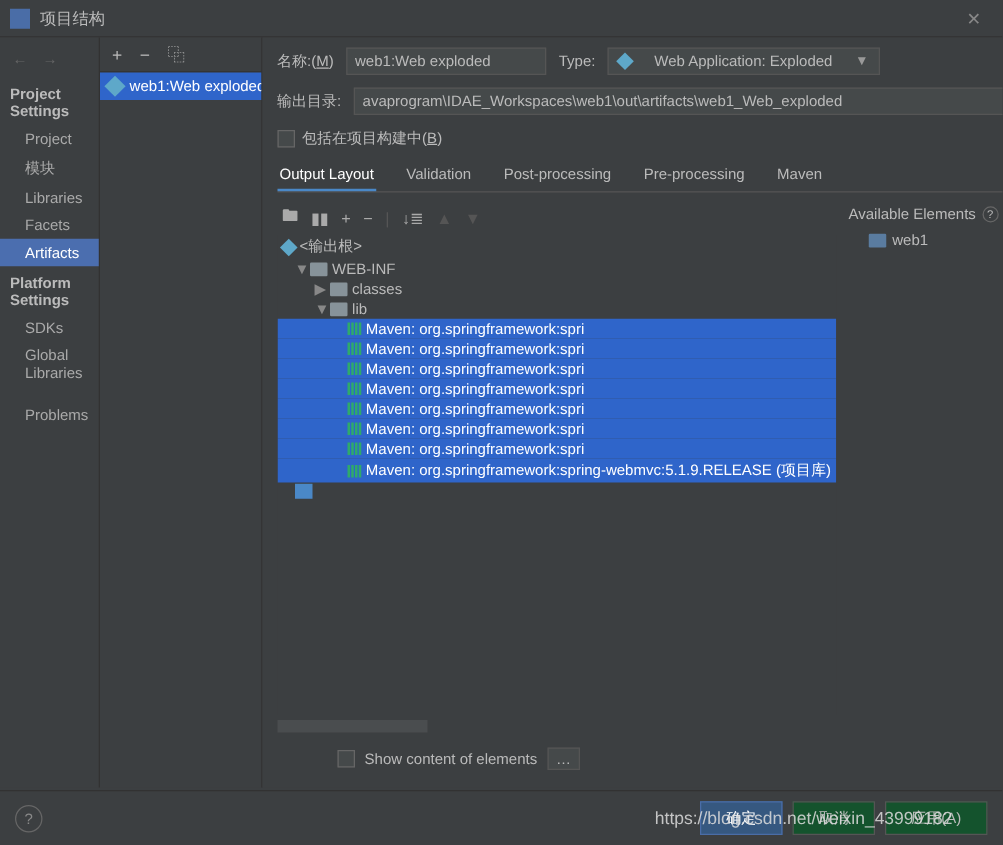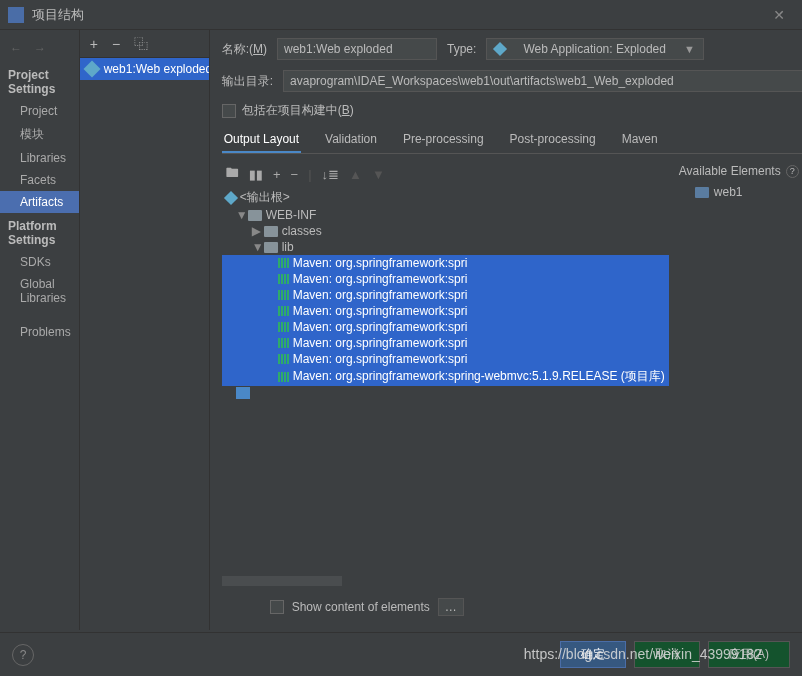--- a/index.html
+++ b/index.html
@@ -112,22 +112,22 @@
       <input class="form-input" value="avaprogram\IDAE_Workspaces\web1\out\artifacts\web1_Web_exploded" style="">
 
     </div>
     <div class="checkbox-row">
       <div class="checkbox"></div>
       <span><span>包括在项目构建中(</span><span class="u">B</span><span>)</span></span>
     </div>
     <div class="tabs">
       <div class="tab active">Output Layout</div>
       <div class="tab">Validation</div>
+      <div class="tab">Post-processing</div>
       <div class="tab">Pre-processing</div>
-      <div class="tab">Post-processing</div>
       <div class="tab">Maven</div>
     </div>
     <div class="layout-area">
       <div class="tree-panel">
         <div class="tree-toolbar">
           <span>🖿</span>
           <span>▮▮</span>
           <span>+</span>
           <span>−</span>
           <span style="color:#555">|</span>

